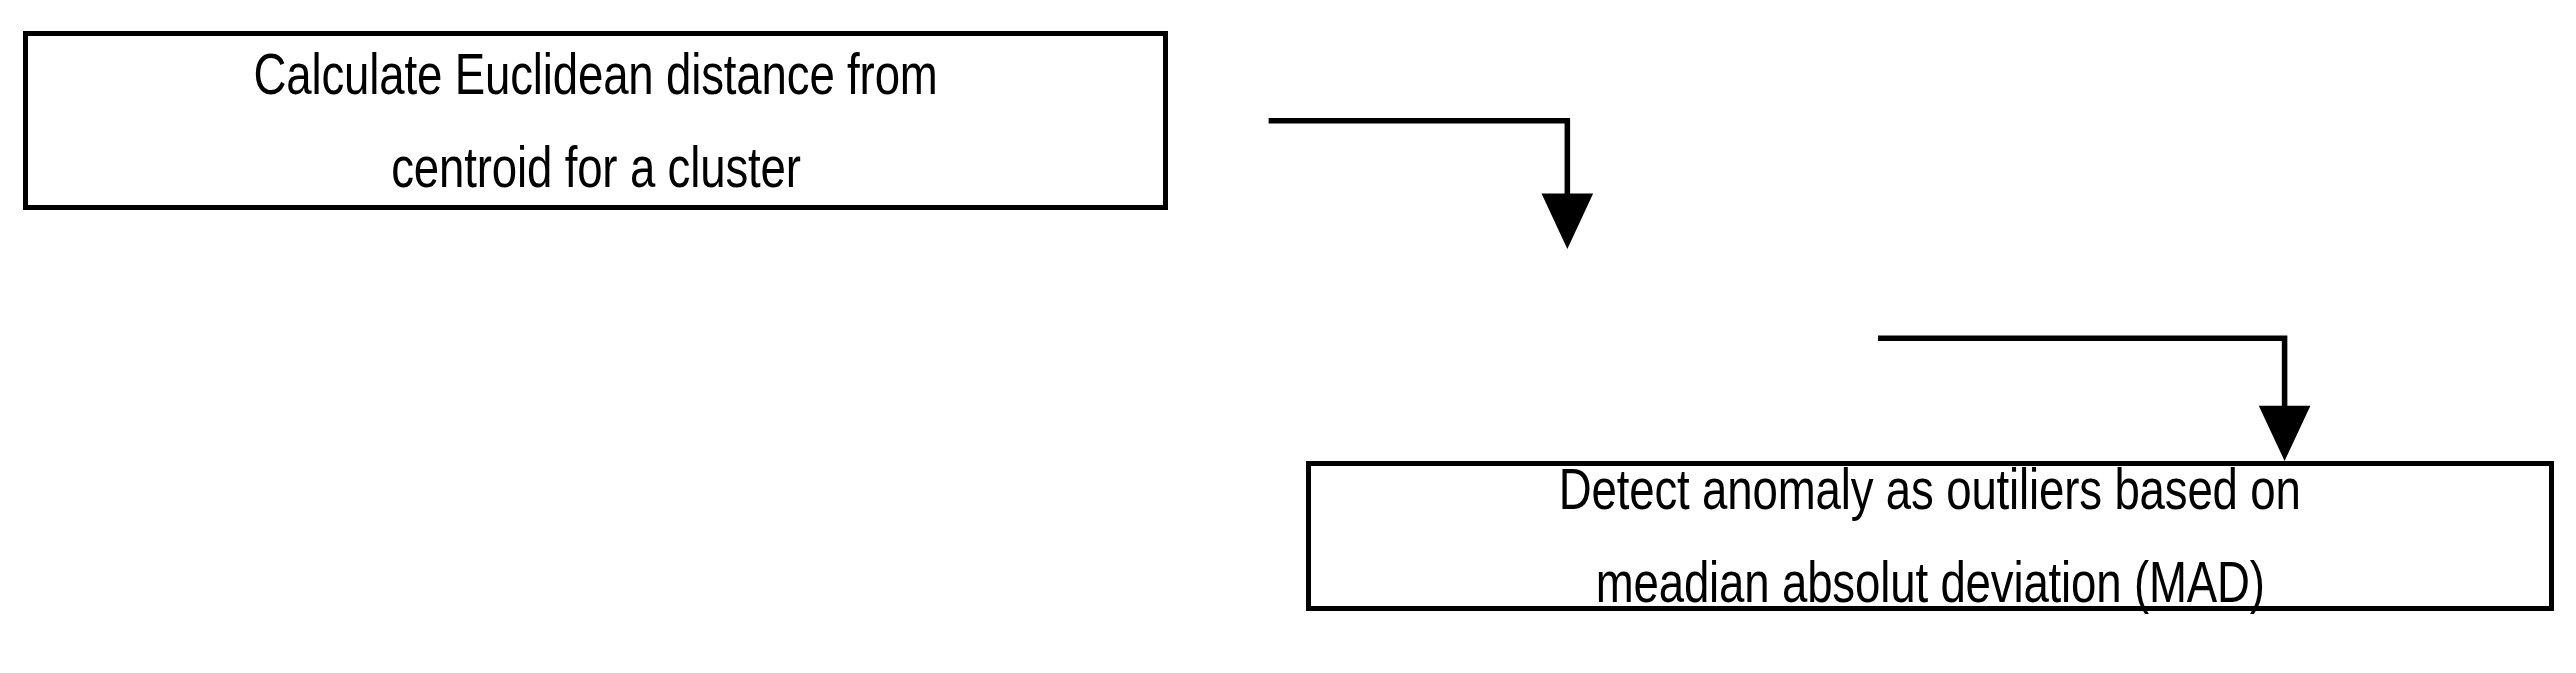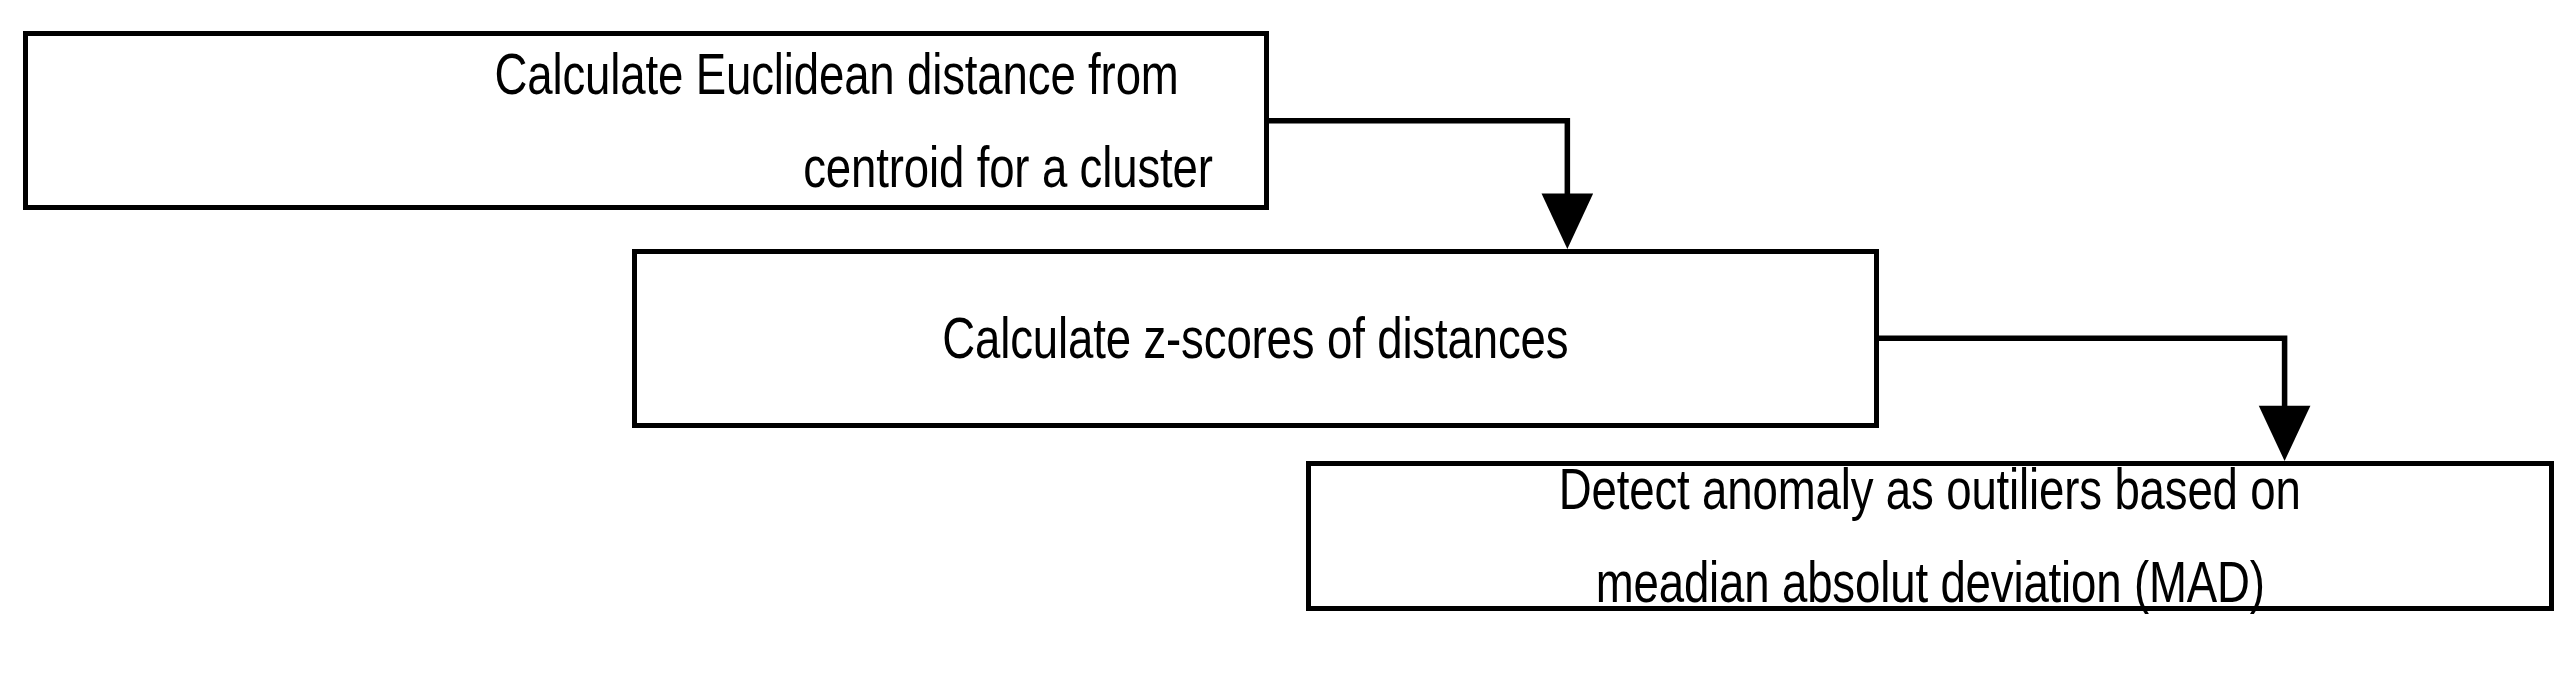--- a/index.html
+++ b/index.html
@@ -32,21 +32,21 @@
     display: block;
     color: #000000;
     font-size: 57px;
     line-height: 93px;
     letter-spacing: -0.2px;
     white-space: nowrap;
     transform: scaleX(0.80);
     transform-origin: center center;
   }
 
-  #node-1 { left: 23px;   top: 31px;  width: 1246px; height: 179px; align-items: flex-end; }
+  #node-1 { left: 23px;   top: 31px;  width: 1145px; height: 179px; }
   #node-2 { left: 632px;  top: 249px; width: 1247px; height: 179px; }
   #node-3 { left: 1306px; top: 461px; width: 1248px; height: 150px; }
 
   
   .connector {
     position: absolute;
     left: 0;
     top: 0;
     width: 2576px;
     height: 673px;
@@ -78,23 +78,20 @@
       <path class="conn-path" d="M 2037 367 L 2478 367 L 2478 468"></path>
       <polygon class="arrow-head" points="2478,500 2450,440 2506,440"></polygon>
     </g>
   </svg>
 
   <div class="node" id="node-1">
     <span class="line">Calculate Euclidean distance from</span>
     <span class="line">centroid for a cluster</span>
   </div>
 
-  <div class="node" id="node-2">
-    <span class="line">Calculate z-scores of distances</span>
-  </div>
 
   <div class="node" id="node-3">
     <span class="line">Detect anomaly as outiliers based on</span>
     <span class="line">meadian absolut deviation (MAD)</span>
   </div>
 
 </div>
 
 
 </body></html>

